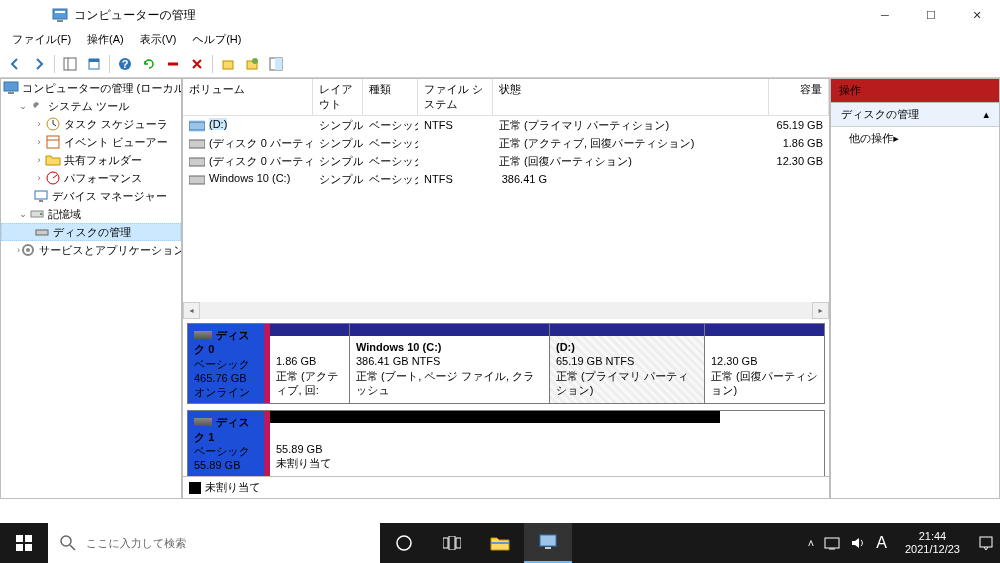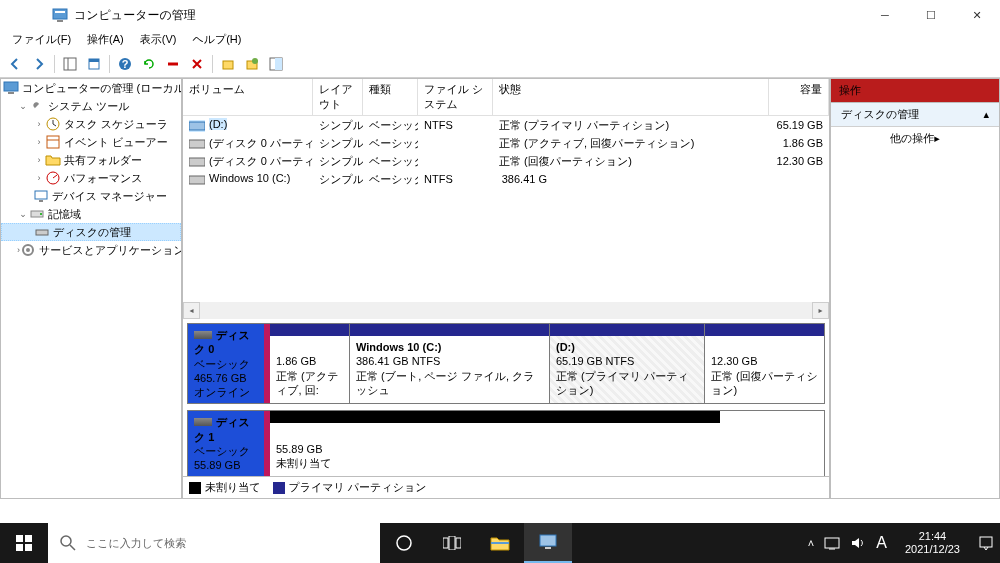--- a/index.html
+++ b/index.html
@@ -64,21 +64,21 @@
 .part.black .topbar { background: #000; }
 .part.selected { background: repeating-linear-gradient(45deg, #f8f8f8, #f8f8f8 3px, #eee 3px, #eee 6px); }
 
 .legend { padding: 3px 6px; border-top: 1px solid #bdbdbd; display: flex; gap: 12px; align-items: center; }
 .legend-sw { width: 12px; height: 12px; display: inline-block; margin-right: 4px; vertical-align: middle; }
 
 
 .actions { width: 170px; border-left: none; }
 .actions-hdr { background: #b91c1c; padding: 4px 8px; border-bottom: 1px solid #bdbdbd; }
 .actions-group { background: #eaf3fb; padding: 4px 10px; display: flex; justify-content: space-between; align-items: center; border-bottom: 1px solid #d0d0d0; }
-.actions-item { padding: 4px 18px; display: flex; justify-content: center; align-items: center; }
+.actions-item { padding: 4px 18px; display: flex; justify-content: flex-start; align-items: center; }
 
 
 .taskbar { position: absolute; bottom: 0; left: 0; right: 0; height: 40px; background: #181818; display: flex; align-items: center; color: #fff; }
 .startbtn { width: 48px; height: 40px; display: flex; align-items: center; justify-content: center; }
 .searchbox { width: 332px; height: 40px; background: #fff; display: flex; align-items: center; padding-left: 12px; color: #666; }
 .tbitem { width: 48px; height: 40px; display: flex; align-items: center; justify-content: center; }
 .tbitem.active { background: #333; border-bottom: 2px solid #76b9ed; }
 .tray { margin-left: auto; display: flex; align-items: center; height: 40px; gap: 10px; padding-right: 6px; }
 .clock { text-align: center; font-size: 11px; line-height: 1.2; padding: 0 8px; }
 </style>
@@ -341,21 +341,20 @@
         <div class="diskparts">
           <div class="part black" style="width:450px">
               <div class="topbar"></div>
               <div class="pcontent"><br><span>55.89 GB</span><br><span>未割り当て</span></div>
             </div>
         </div>
       </div>
     </div>
     <div class="legend">
       <span><span class="legend-sw" style="background:#000"></span><span>未割り当て</span></span>
-      <span><span class="legend-sw" style="background:#25278f"></span><span>プライマリ パーティション</span></span>
     </div>
   </div>
 
   <div class="actions">
     <div class="actions-hdr">操作</div>
     <div class="actions-group">
         <span>ディスクの管理</span>
         <span>▴</span>
       </div>
     <div class="actions-item">

